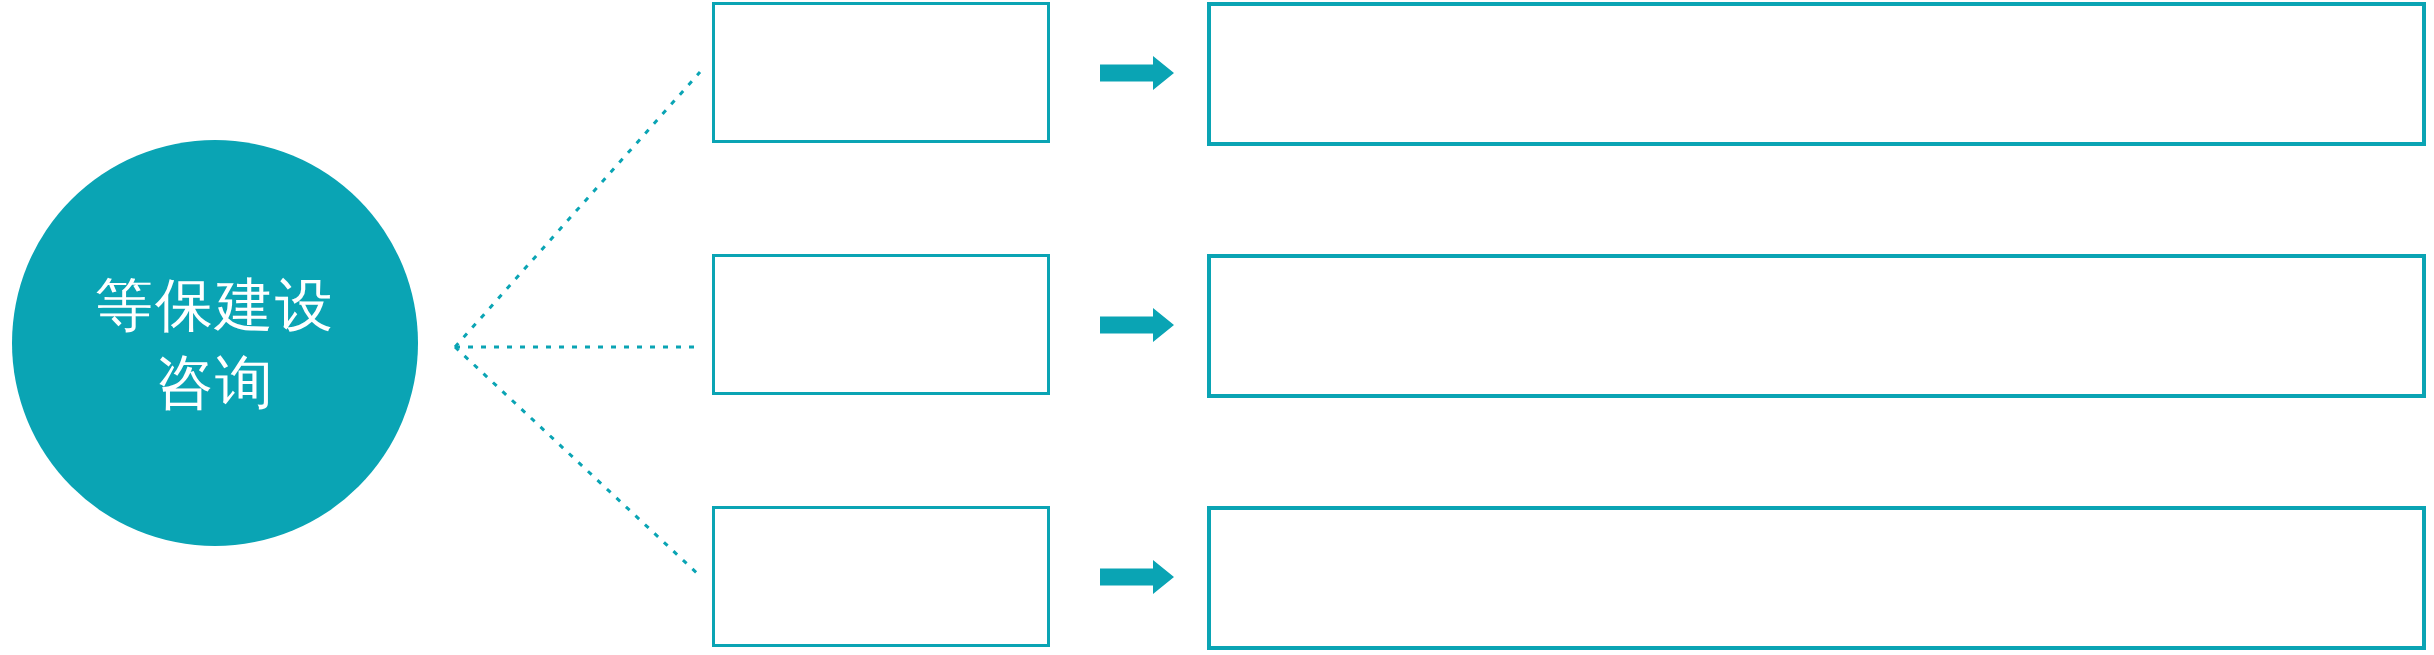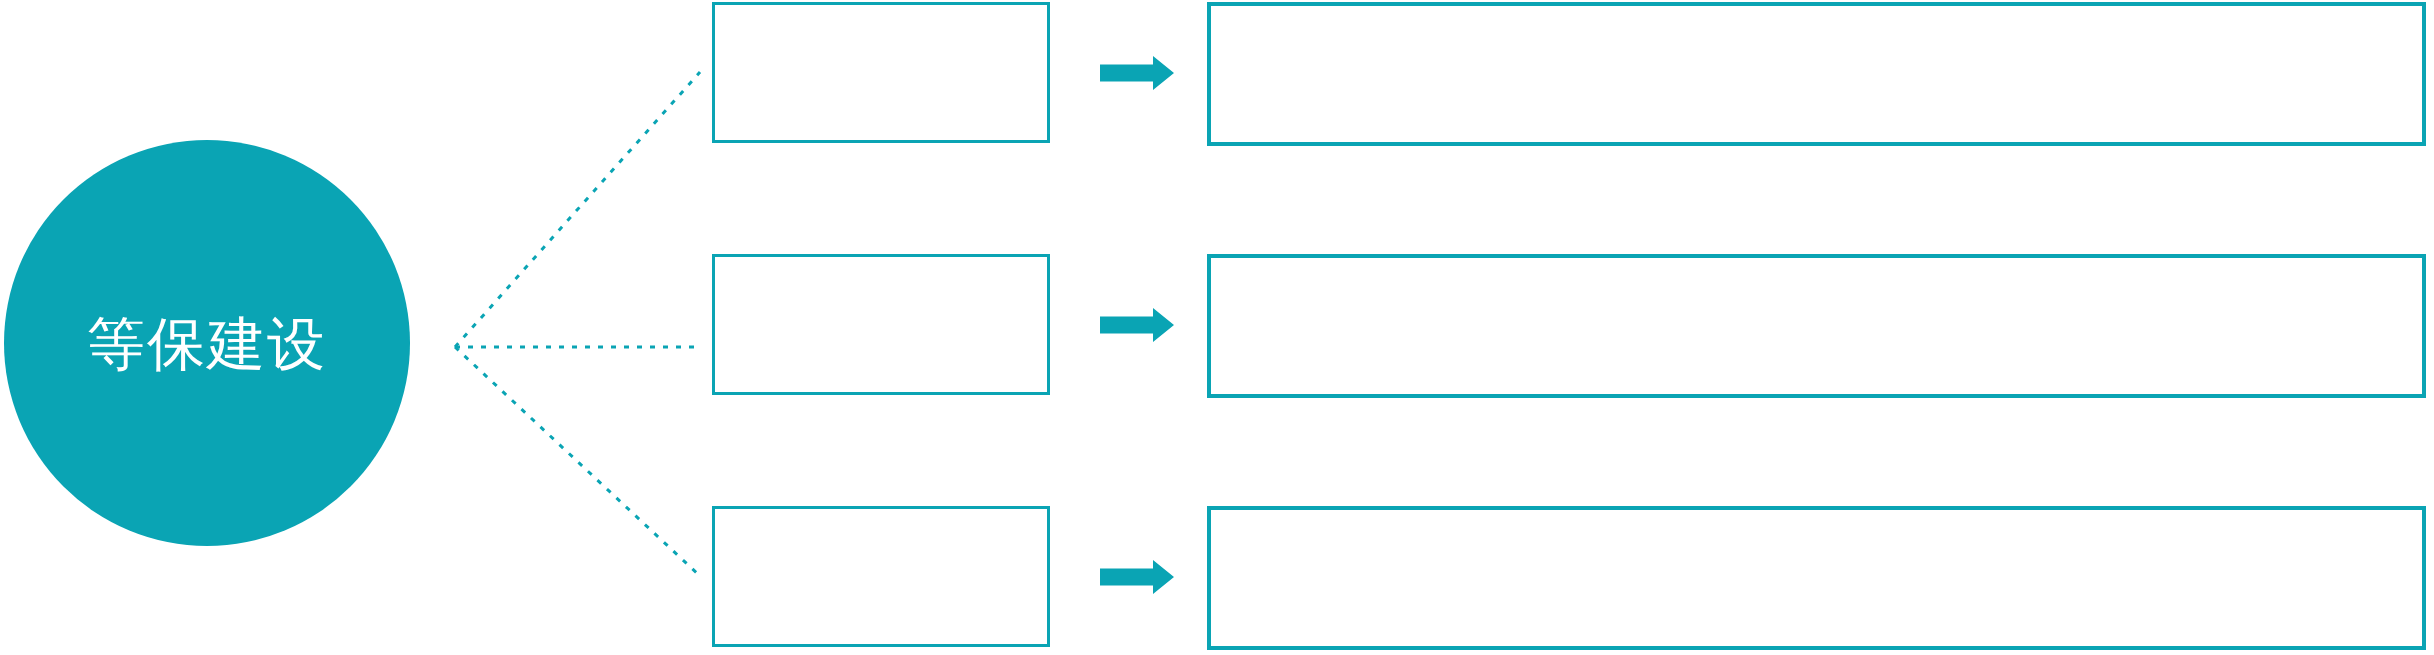--- a/index.html
+++ b/index.html
@@ -10,21 +10,21 @@
   }
   .stage {
     position: relative;
     width: 2434px;
     height: 655px;
     background: var(--bg, #ffffff);
     overflow: hidden;
   }
   .hub-circle {
     position: absolute;
-    left: 4px;
+    left: 12px;
     top: 140px;
     width: 406px;
     height: 406px;
     border-radius: 50%;
     background: var(--accent, #0AA4B4);
     display: flex;
     flex-direction: column;
     align-items: center;
     justify-content: center;
     text-align: center;
@@ -93,20 +93,21 @@
     font-size: 30px;
   }
 </style>
 </head>
 <body>
 
 <div class="stage">
 
   <div class="hub-circle">
     <div class="hub-line">等保建设</div>
+    <div class="hub-line">咨询</div>
   </div>
 
   <svg class="connector-svg" viewBox="0 0 2434 655" xmlns="http://www.w3.org/2000/svg">
     <line x1="455" y1="347" x2="700" y2="72"></line>
     <line x1="455" y1="347" x2="702" y2="347"></line>
     <line x1="455" y1="347" x2="700" y2="576"></line>
   </svg>
 
   <div class="row row-1">
     <div class="category-box">

